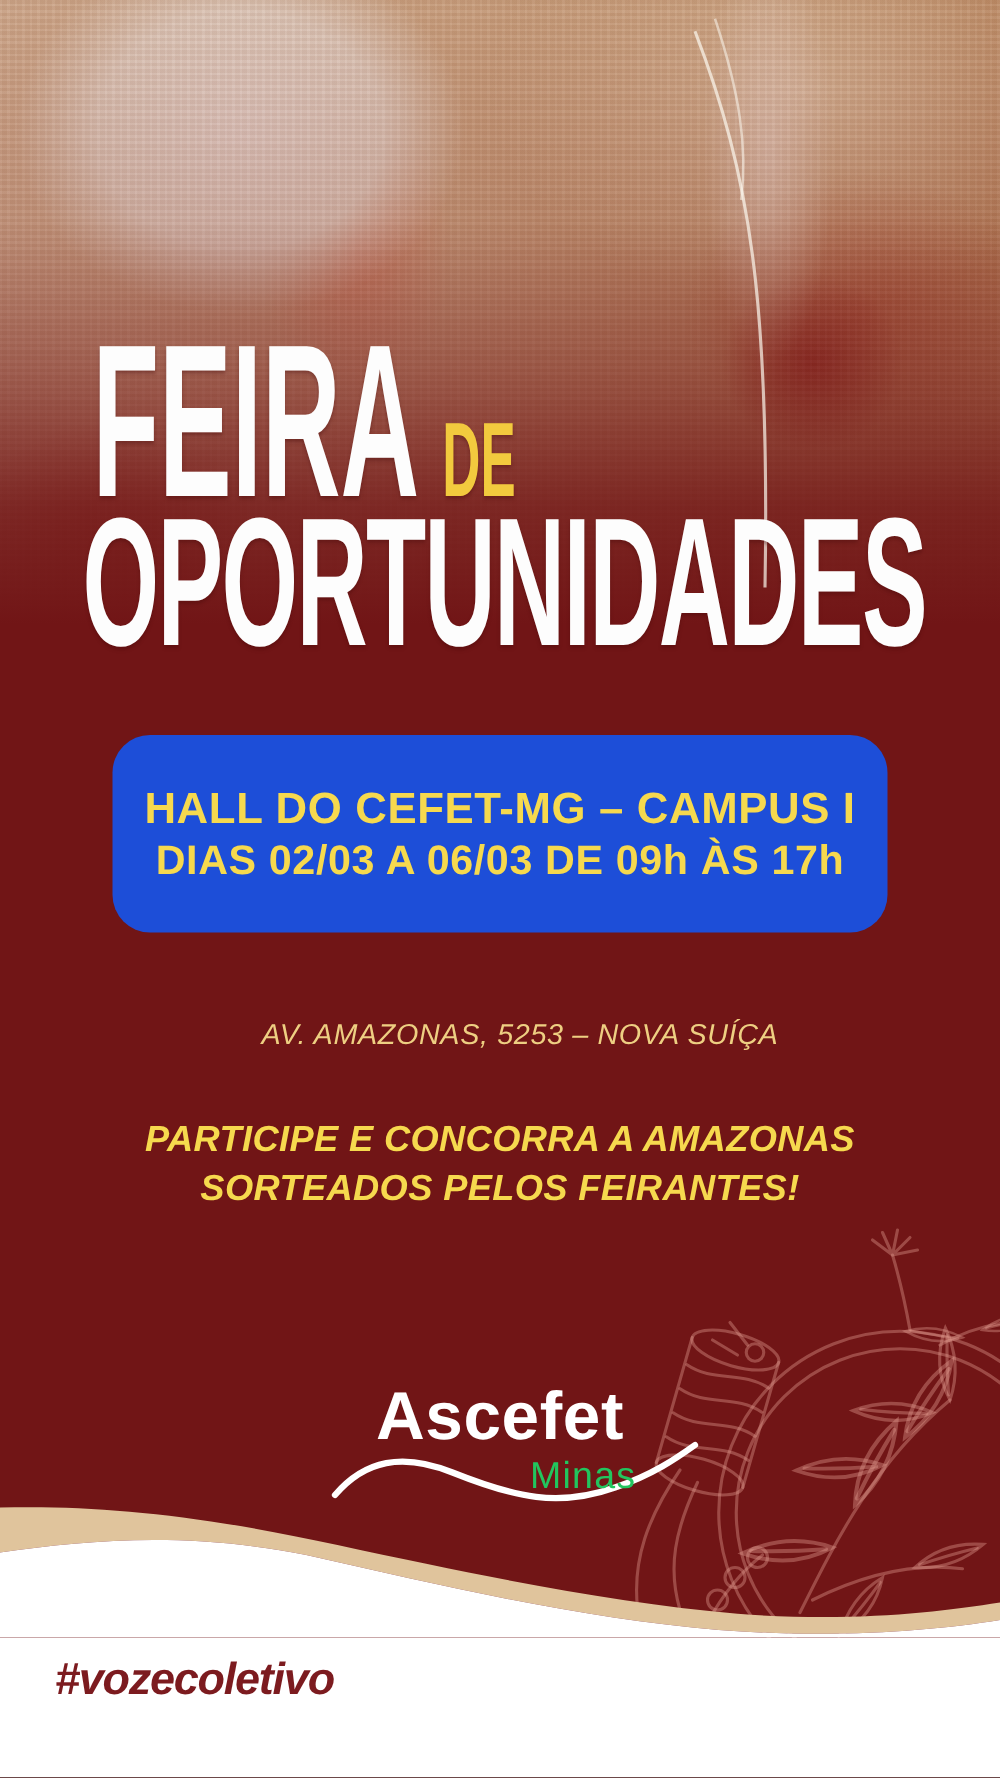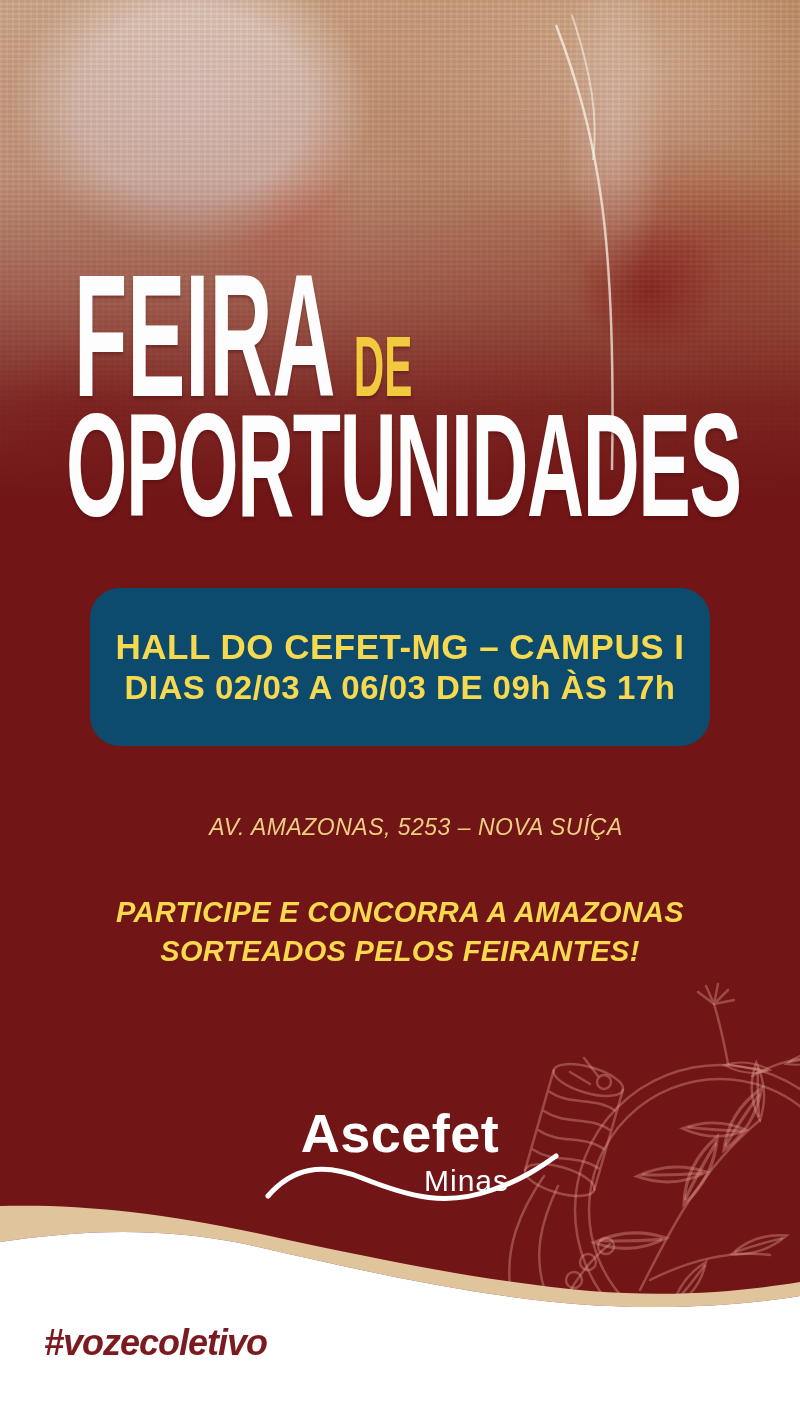--- a/index.html
+++ b/index.html
@@ -44,21 +44,21 @@
   .title-de{font-size:64px;color:#f2ca3e;margin-left:28px;font-weight:bold;}
   .title-line2{
     position:absolute;left:66px;top:390px;z-index:3;white-space:nowrap;
     font-weight:bold;font-size:116px;line-height:1.05;color:#fdfdfd;
     letter-spacing:-2px;transform:scale(0.68,1.26);transform-origin:left top;
     text-shadow:0 2px 3px rgba(70,10,10,0.35);
   }
   
   .info-box{
     position:absolute;left:90px;top:588px;width:620px;height:158px;z-index:3;
-    background:#0c4a6e;border-radius:30px;
+    background:#1d4ed8;border-radius:30px;
     display:flex;flex-direction:column;justify-content:center;align-items:center;gap:2px;
   }
   .info-line1{font-size:35px;font-weight:bold;color:#f6d94e;letter-spacing:0.5px;}
   .info-line2{font-size:33px;font-weight:bold;color:#f6d94e;letter-spacing:0.5px;}
   
   .address{
     position:absolute;left:0;top:814px;width:800px;z-index:3;text-align:center;
     font-size:23px;font-style:italic;color:#eecf82;letter-spacing:0.5px;padding-left:16px;
   }
   
@@ -70,21 +70,21 @@
   
   .deco{position:absolute;left:470px;top:980px;z-index:1;overflow:visible;}
   
   .logo-name{
     position:absolute;left:0;top:1102px;width:800px;z-index:3;text-align:center;
     font-size:54px;font-weight:bold;color:#ffffff;letter-spacing:0.5px;
   }
   .logo-swoosh{position:absolute;left:262px;top:1150px;z-index:3;overflow:visible;}
   .logo-sub{
     position:absolute;left:424px;top:1164px;z-index:3;
-    font-size:30px;color:#ffffff;letter-spacing:1px;
+    font-size:30px;color:#22c55e;letter-spacing:1px;
   }
   
   .wave{position:absolute;left:0;top:1170px;z-index:4;display:block;}
   .footer{position:absolute;left:0;top:1310px;width:800px;height:112px;background:#ffffff;z-index:4;}
   .hashtag{
     position:absolute;left:44px;top:-6px;
     font-size:36px;font-weight:bold;font-style:italic;color:#7c1b1f;letter-spacing:-1px;margin-top:18px;
   }
 </style>
 </head>

